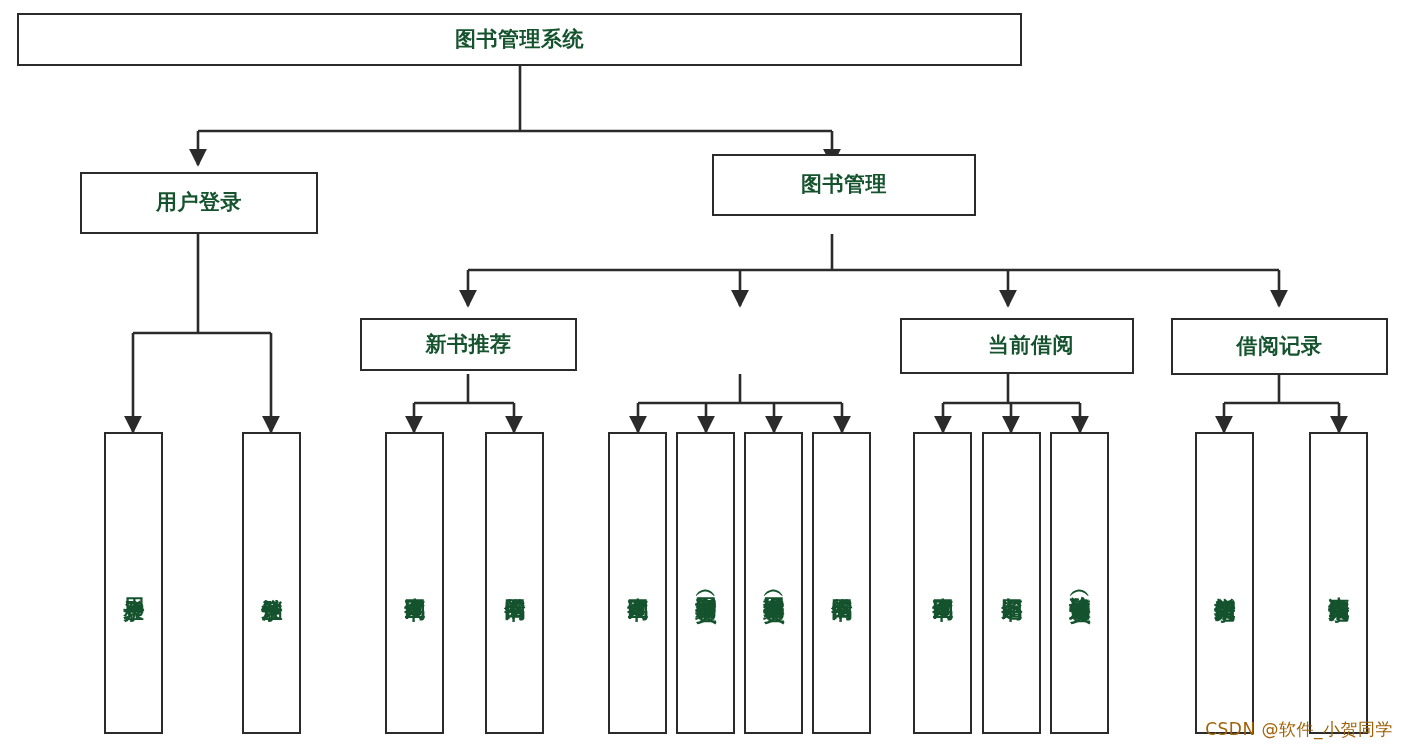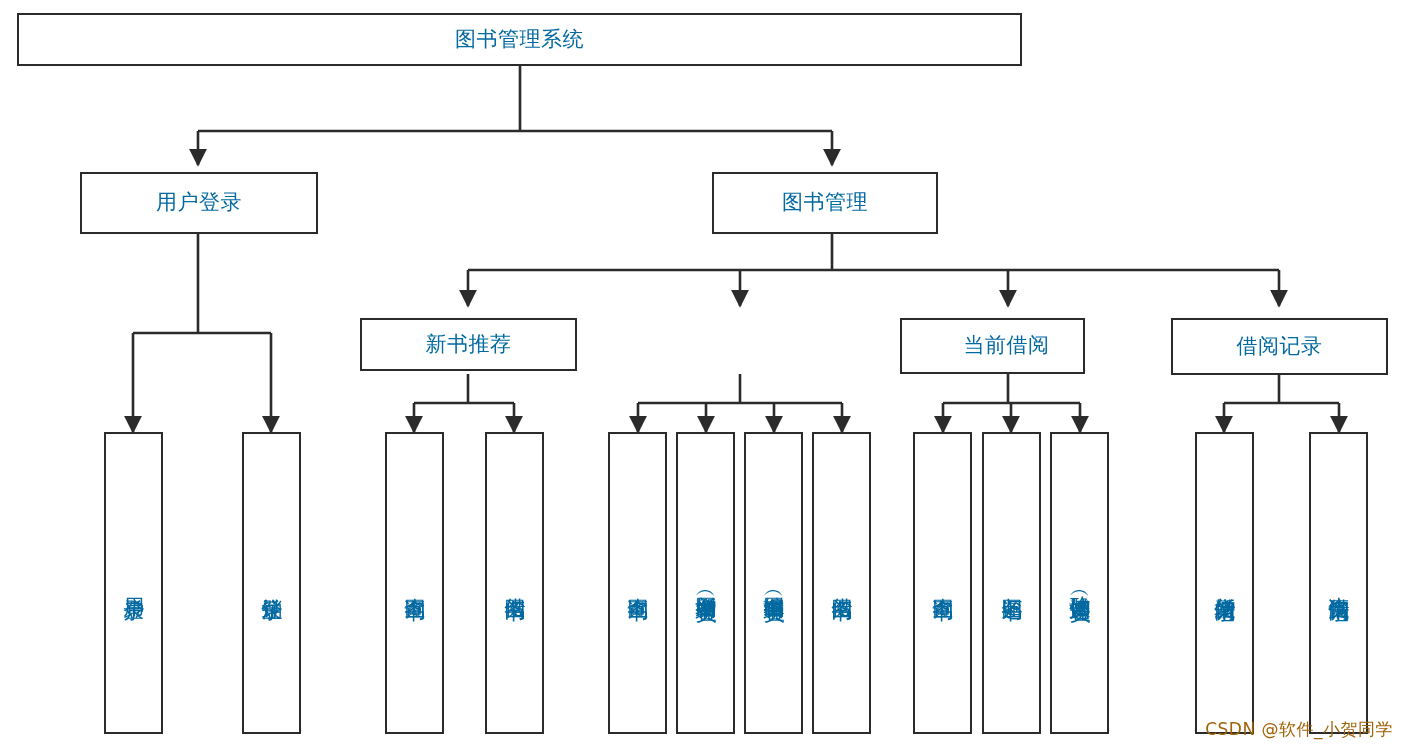--- a/index.html
+++ b/index.html
@@ -27,21 +27,22 @@
     pointer-events: none;
   }
   .node {
     position: absolute;
     box-sizing: border-box;
     border: 2px solid #2b2b2b;
     background: #ffffff;
     display: flex;
     align-items: center;
     justify-content: center;
-    color: #0369a1;
+    color: #14532d;
+    font-weight: bold;
   }
   .node-h .node-label {
     font-size: 21px;
     line-height: 1.1;
     letter-spacing: 0.5px;
     white-space: nowrap;
   }
   .node-v {
     padding: 6px 0;
   }
@@ -119,28 +120,28 @@
     </g>
   </svg>
 
   <div class="node node-h" style="left:17px; top:13px; width:1005px; height:53px;">
     <span class="node-label">图书管理系统</span>
   </div>
 
   <div class="node node-h" style="left:80px; top:172px; width:238px; height:62px;">
     <span class="node-label">用户登录</span>
   </div>
-  <div class="node node-h" style="left:712px; top:172px; width:226px; height:62px;">
+  <div class="node node-h" style="left:712px; top:154px; width:264px; height:62px;">
     <span class="node-label">图书管理</span>
   </div>
 
   <div class="node node-h" style="left:360px; top:318px; width:217px; height:53px;">
     <span class="node-label">新书推荐</span>
   </div>
-  <div class="node node-h" style="left:900px; top:318px; width:185px; height:56px;padding-left:28px;">
+  <div class="node node-h" style="left:900px; top:318px; width:234px; height:56px;padding-left:28px;">
     <span class="node-label">当前借阅</span>
   </div>
   <div class="node node-h" style="left:1171px; top:318px; width:217px; height:57px;">
     <span class="node-label">借阅记录</span>
   </div>
 
   <div class="node node-v" style="left:104px; top:432px; width:59px; height:302px;">
     <span class="node-label">用户登录</span>
   </div>
   <div class="node node-v" style="left:242px; top:432px; width:59px; height:302px;">

